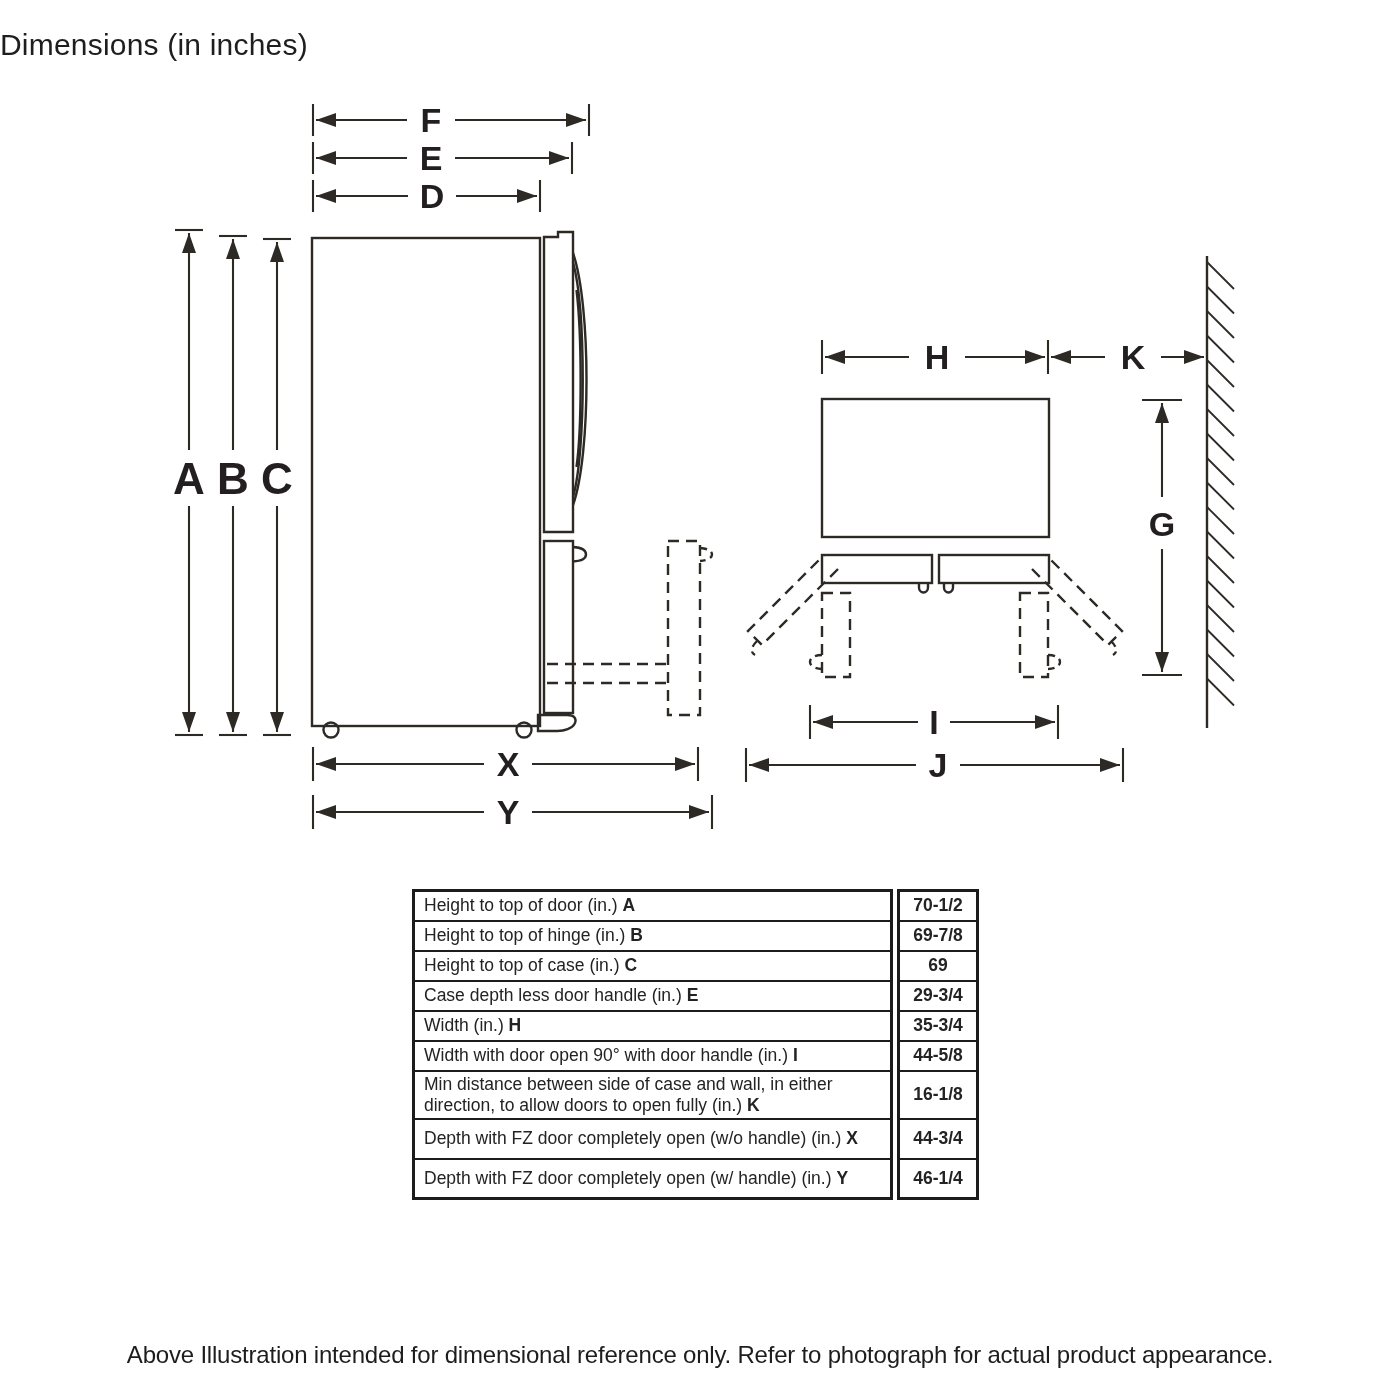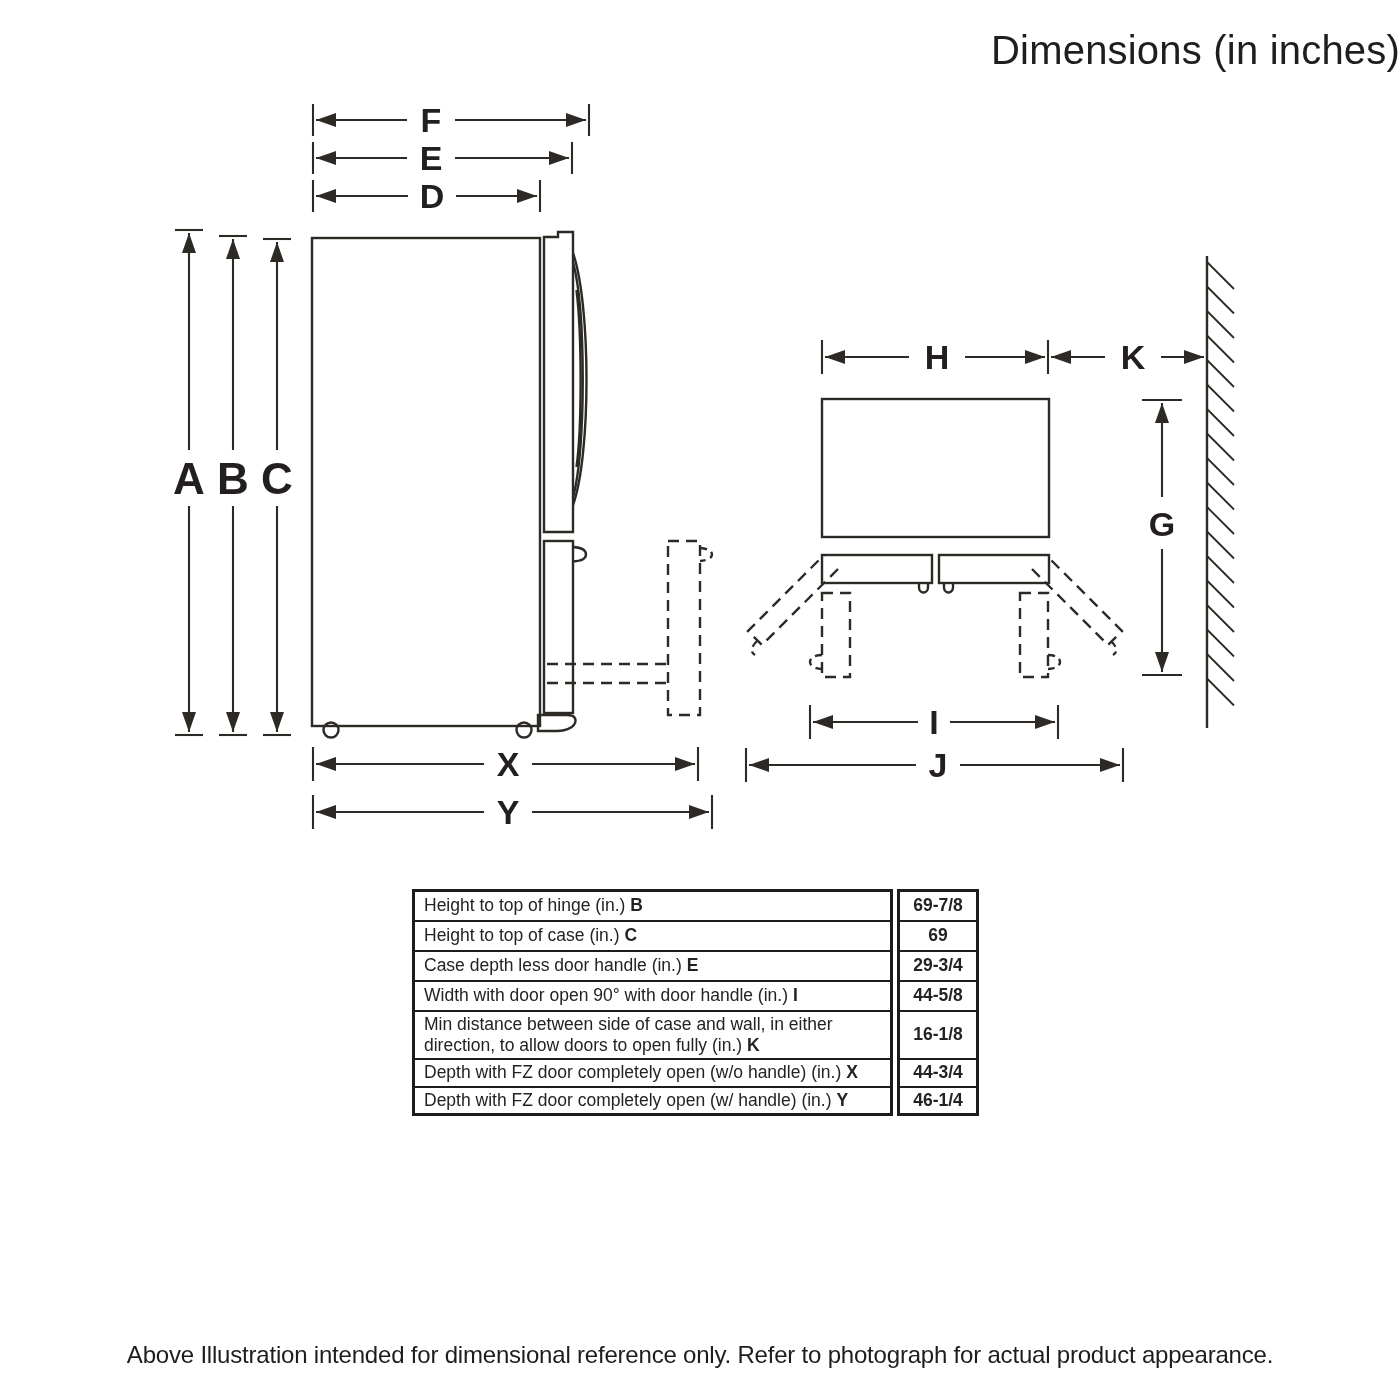--- a/index.html
+++ b/index.html
@@ -1,38 +1,38 @@
 <!DOCTYPE html>
 <html><head>
 <meta charset="utf-8">
 <style>
   html,body{margin:0;padding:0;background:#fff;}
   .page{position:relative;width:1400px;height:1400px;background:#ffffff;overflow:hidden;
         font-family:"Liberation Sans",sans-serif;color:#231f20;}
-  .title{position:absolute;top:28px;left:0;width:100%;text-align:right;
-         font-size:40px;font-weight:normal;letter-spacing:0.2px;color:#1e1e1e;}
+  .title{position:absolute;top:28px;left:0;width:100%;text-align:left;
+         font-size:30px;font-weight:normal;letter-spacing:0.2px;color:#1e1e1e;}
   .diagram{position:absolute;top:0;left:0;}
   .ln{stroke:#2d2a26;stroke-width:2.4;fill:none;stroke-linejoin:miter;stroke-linecap:butt;}
   .dash{stroke-dasharray:11 7;}
   .dash-sm{stroke-dasharray:7 5;}
   .arrow line{stroke:#2d2a26;stroke-width:2.1;fill:none;}
   .tick{stroke-width:2.2;}
   text.dim{font-family:"Liberation Sans",sans-serif;font-size:34px;font-weight:bold;
            fill:#231f20;text-anchor:middle;}
   text.dim-big{font-size:44px;}
   #hatches line{stroke:#2d2a26;stroke-width:1.8;}
   .dims-table{position:absolute;left:412px;top:889px;width:567px;border-collapse:collapse;
               table-layout:fixed;background:#fff;border:3px solid #1c1c1c;}
   .dims-table td{border:2px solid #1c1c1c;vertical-align:middle;}
   .dims-table td.lbl{width:460px;padding:2px 6px 2px 9px;font-size:17.5px;line-height:1.2;color:#232323;}
   .dims-table td.val{border-left:10px double #1c1c1c;text-align:center;
                      font-weight:bold;font-size:17.5px;color:#232323;}
   .dims-table tr{height:30px;}
   .dims-table tr.tall{height:47px;}
-  .dims-table tr.med{height:28px;}
+  .dims-table tr.med{height:40px;}
   .footnote{position:absolute;top:1341px;left:0;width:100%;text-align:center;
             font-size:24px;letter-spacing:-0.2px;color:#1d1d1d;white-space:nowrap;}
 </style>
 </head>
 <body>
 
 <div class="page">
 
   <div class="title">Dimensions (in inches)</div>
 
@@ -193,30 +193,38 @@
       <line class="tick" x1="1123" y1="748" x2="1123" y2="782"></line>
       <line x1="916" y1="765" x2="749" y2="765" marker-end="url(#ah)"></line>
       <line x1="960" y1="765" x2="1120" y2="765" marker-end="url(#ah)"></line>
       <text class="dim" x="938" y="777">J</text>
     </g>
   </svg>
 
   <table class="dims-table">
     <tbody>
       <tr>
+        <td class="lbl"><span>Height to top of door (in.)</span> <b>A</b></td>
+        <td class="val">70-1/2</td>
+      </tr>
+      <tr>
         <td class="lbl"><span>Height to top of hinge (in.)</span> <b>B</b></td>
         <td class="val">69-7/8</td>
       </tr>
       <tr>
         <td class="lbl"><span>Height to top of case (in.)</span> <b>C</b></td>
         <td class="val">69</td>
       </tr>
       <tr>
         <td class="lbl"><span>Case depth less door handle (in.)</span> <b>E</b></td>
         <td class="val">29-3/4</td>
+      </tr>
+      <tr>
+        <td class="lbl"><span>Width (in.)</span> <b>H</b></td>
+        <td class="val">35-3/4</td>
       </tr>
       <tr>
         <td class="lbl"><span>Width with door open 90° with door handle (in.)</span> <b>I</b></td>
         <td class="val">44-5/8</td>
       </tr>
       <tr class="tall">
         <td class="lbl"><span>Min distance between side of case and wall, in either direction, to allow doors to open fully (in.)</span> <b>K</b></td>
         <td class="val">16-1/8</td>
       </tr>
       <tr class="med">

